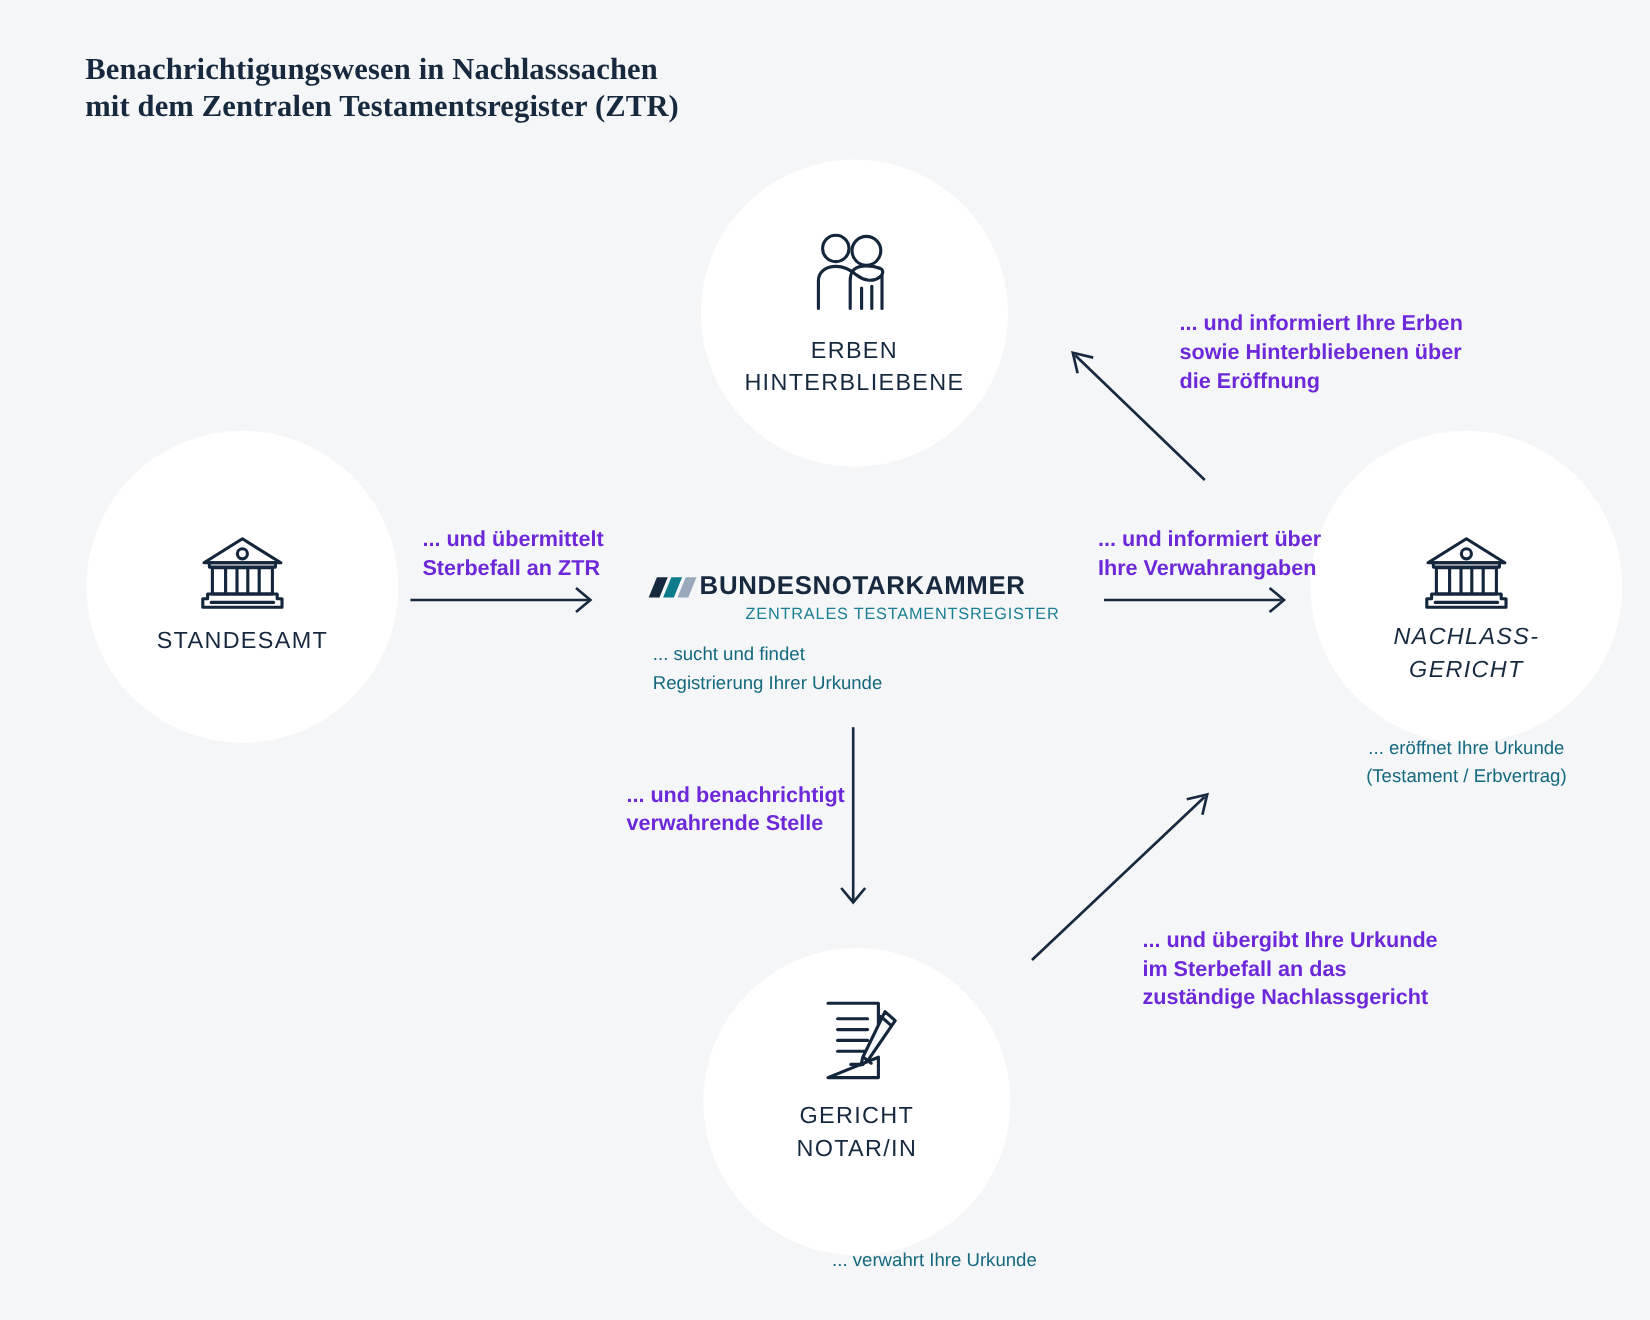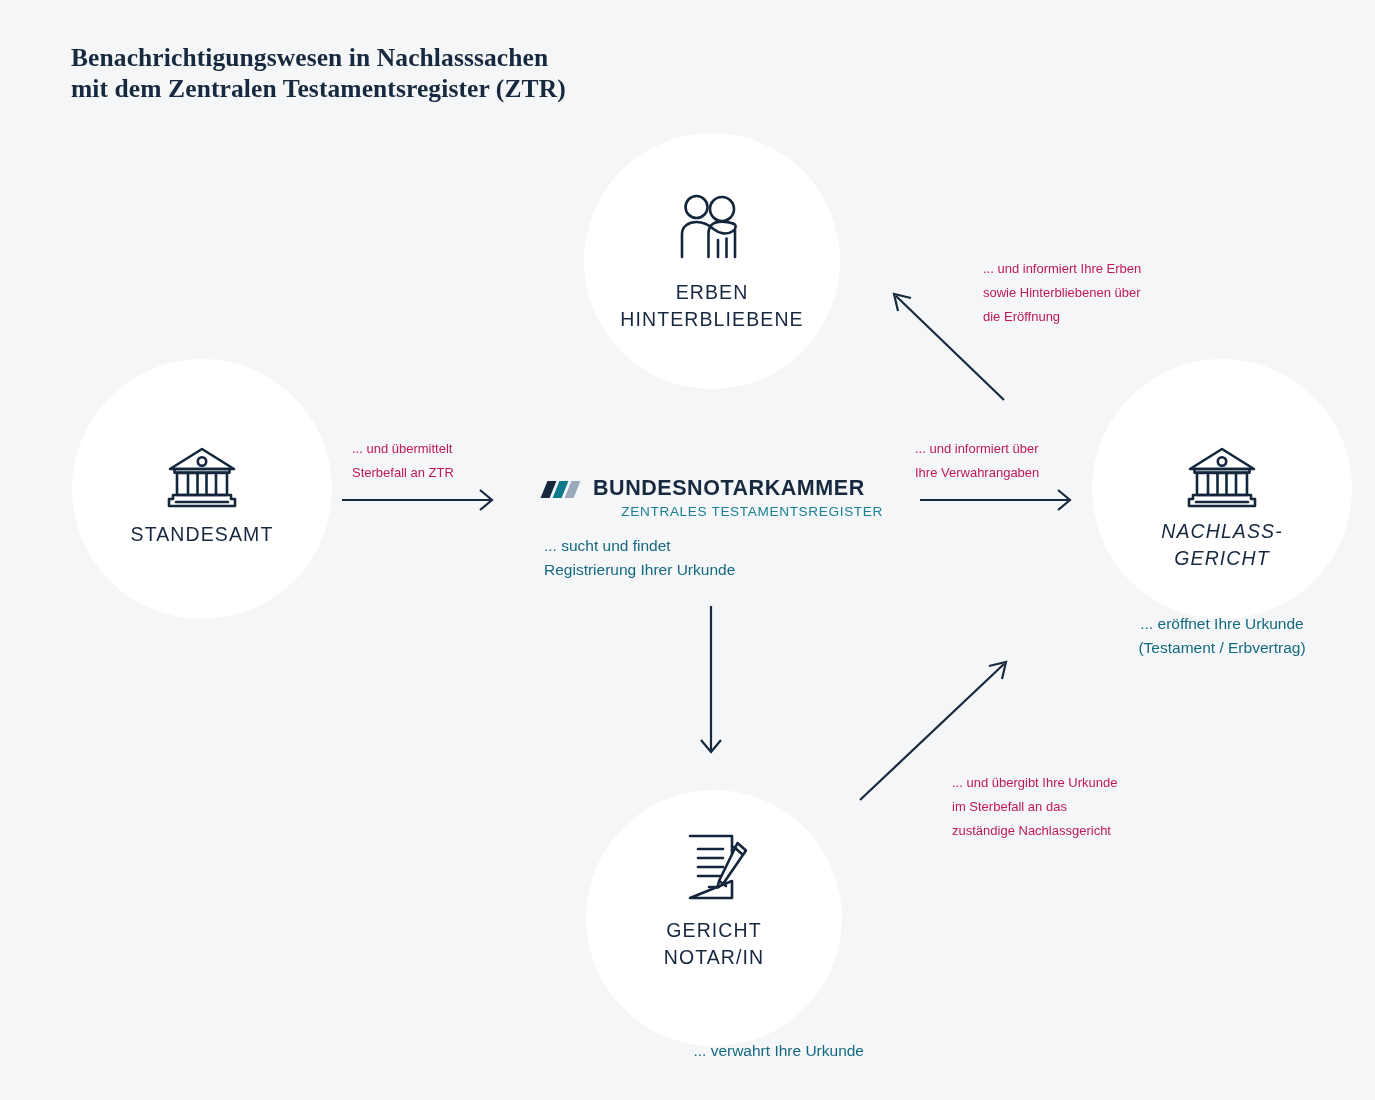--- a/index.html
+++ b/index.html
@@ -62,38 +62,38 @@
     white-space: pre-line;
     font-weight: 500;
   }
   .node-icon {
     position: absolute;
   }
 
   
   .arrow-label {
     position: absolute;
-    color: #be185d;
-    font-size: 13px;
+    color: #6d28d9;
+    font-size: 18px;
     line-height: 24px;
     white-space: pre-line;
-    font-weight: 400;
+    font-weight: 700;
   }
 
   
   .logo-wrap {
     position: absolute;
     left: 520px;
     top: 476px;
     width: 340px;
   }
   .logo-row {
     display: flex;
     align-items: center;
-    gap: 16px;
+    gap: 6px;
   }
   .logo-slashes {
     display: flex;
     gap: 3px;
     margin-top: 1px;
   }
   .slash {
     width: 9px;
     height: 17px;
     transform: skewX(-22deg);
@@ -245,20 +245,22 @@
   <div class="arrow-label" style="left:328px; top:437px; width:200px;">... und übermittelt
 Sterbefall an ZTR</div>
 
   <div class="arrow-label" style="left:891px; top:437px; width:220px;">... und informiert über
 Ihre Verwahrangaben</div>
 
   <div class="arrow-label" style="left:959px; top:257px; width:260px;">... und informiert Ihre Erben
 sowie Hinterbliebenen über
 die Eröffnung</div>
 
+  <div class="arrow-label" style="left:498px; top:650px; width:200px;">... und benachrichtigt
+verwahrende Stelle</div>
 
   <div class="arrow-label" style="left:928px; top:771px; width:250px;">... und übergibt Ihre Urkunde
 im Sterbefall an das
 zuständige Nachlassgericht</div>
 
   <svg class="arrows" viewBox="0 0 1375 1100">
     <g stroke="#17293f" stroke-width="2.2" fill="none" stroke-linecap="butt" stroke-linejoin="miter">
 
       <g>
         <line x1="318" y1="500" x2="466" y2="500"></line>

